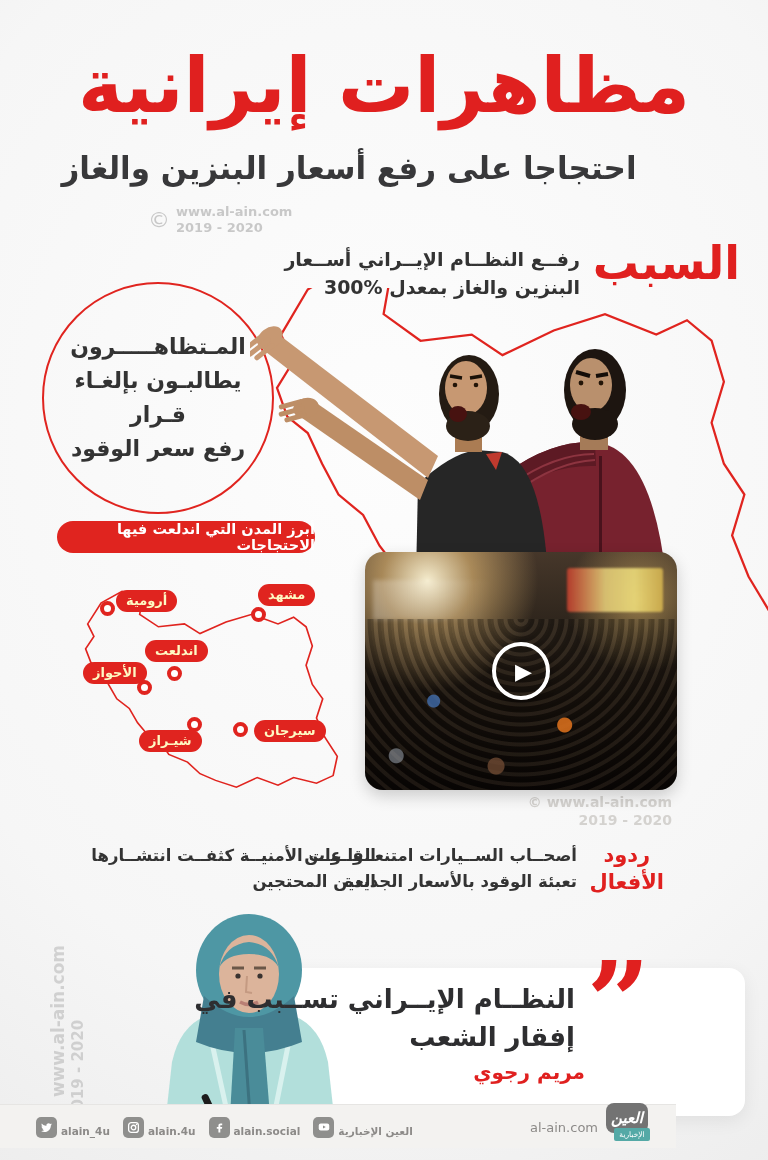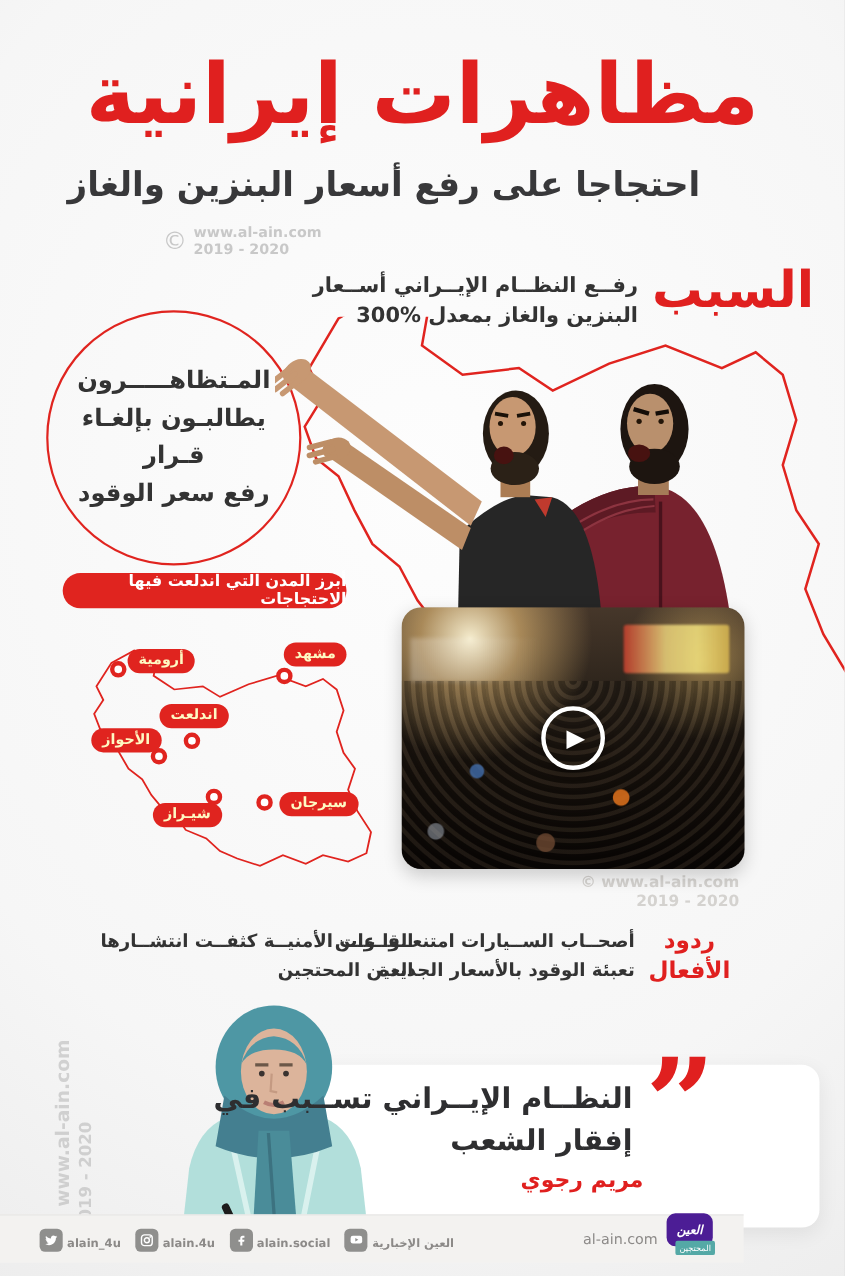--- a/index.html
+++ b/index.html
@@ -93,22 +93,22 @@
   .footer{ left:0; bottom:12px; width:676px; height:44px; background:#f3f2f0; border-top:1px solid #e6e5e3; z-index:4; }
   .social{ position:absolute; left:36px; top:0; height:44px; display:flex; align-items:center; gap:13px; }
   .soc{ display:flex; align-items:flex-end; gap:4px; }
   .soc .ic{ width:21px; height:21px; background:#8f8f8d; border-radius:5px;
     display:flex; align-items:center; justify-content:center; }
   .soc .h{ font-size:10.5px; color:#8c8a88; font-weight:bold; padding-bottom:1px; }
   .soc .h.rtl{ direction:rtl; }
   .site{ position:absolute; right:78px; top:0; height:44px; display:flex; align-items:center;
     font-size:13px; color:#8c8a88; }
   .logo{ position:absolute; right:26px; bottom:7px; width:46px; height:38px; }
-  .logo .orange{ position:absolute; right:2px; top:0; width:42px; height:30px; background:#4c1d95; border-radius:8px;
-    color:#fff; font-weight:bold; font-size:11px; display:flex; align-items:center; justify-content:center;
+  .logo .orange{ position:absolute; right:2px; top:0; width:42px; height:30px; background:#737373; border-radius:8px;
+    color:#fff; font-weight:bold; font-size:15px; display:flex; align-items:center; justify-content:center;
     font-style:italic; }
   .logo .teal{ position:absolute; right:0; bottom:0; width:36px; height:13px; background:#54a9a6; border-radius:2px;
     color:#fff; font-size:7.5px; display:flex; align-items:center; justify-content:center; direction:rtl; }
 </style>
 </head>
 <body>
 
 <div class="page">
 
   <div class="abs title">مظاهرات إيرانية</div>
@@ -299,17 +299,17 @@
               <rect x="3" y="6" width="18" height="12" rx="3.5" fill="#fff"></rect>
               <path d="M10.3 9.3 15 12l-4.7 2.7z" fill="#8f8f8d"></path>
             </svg>
         </span>
         <span class="h rtl">العين الإخبارية</span>
       </span>
     </div>
     <div class="site">al-ain.com</div>
     <div class="logo">
       <span class="orange">العين</span>
-      <span class="teal">المحتجين</span>
+      <span class="teal">الإخبارية</span>
     </div>
   </div>
 
 </div>
 
 </body></html>

